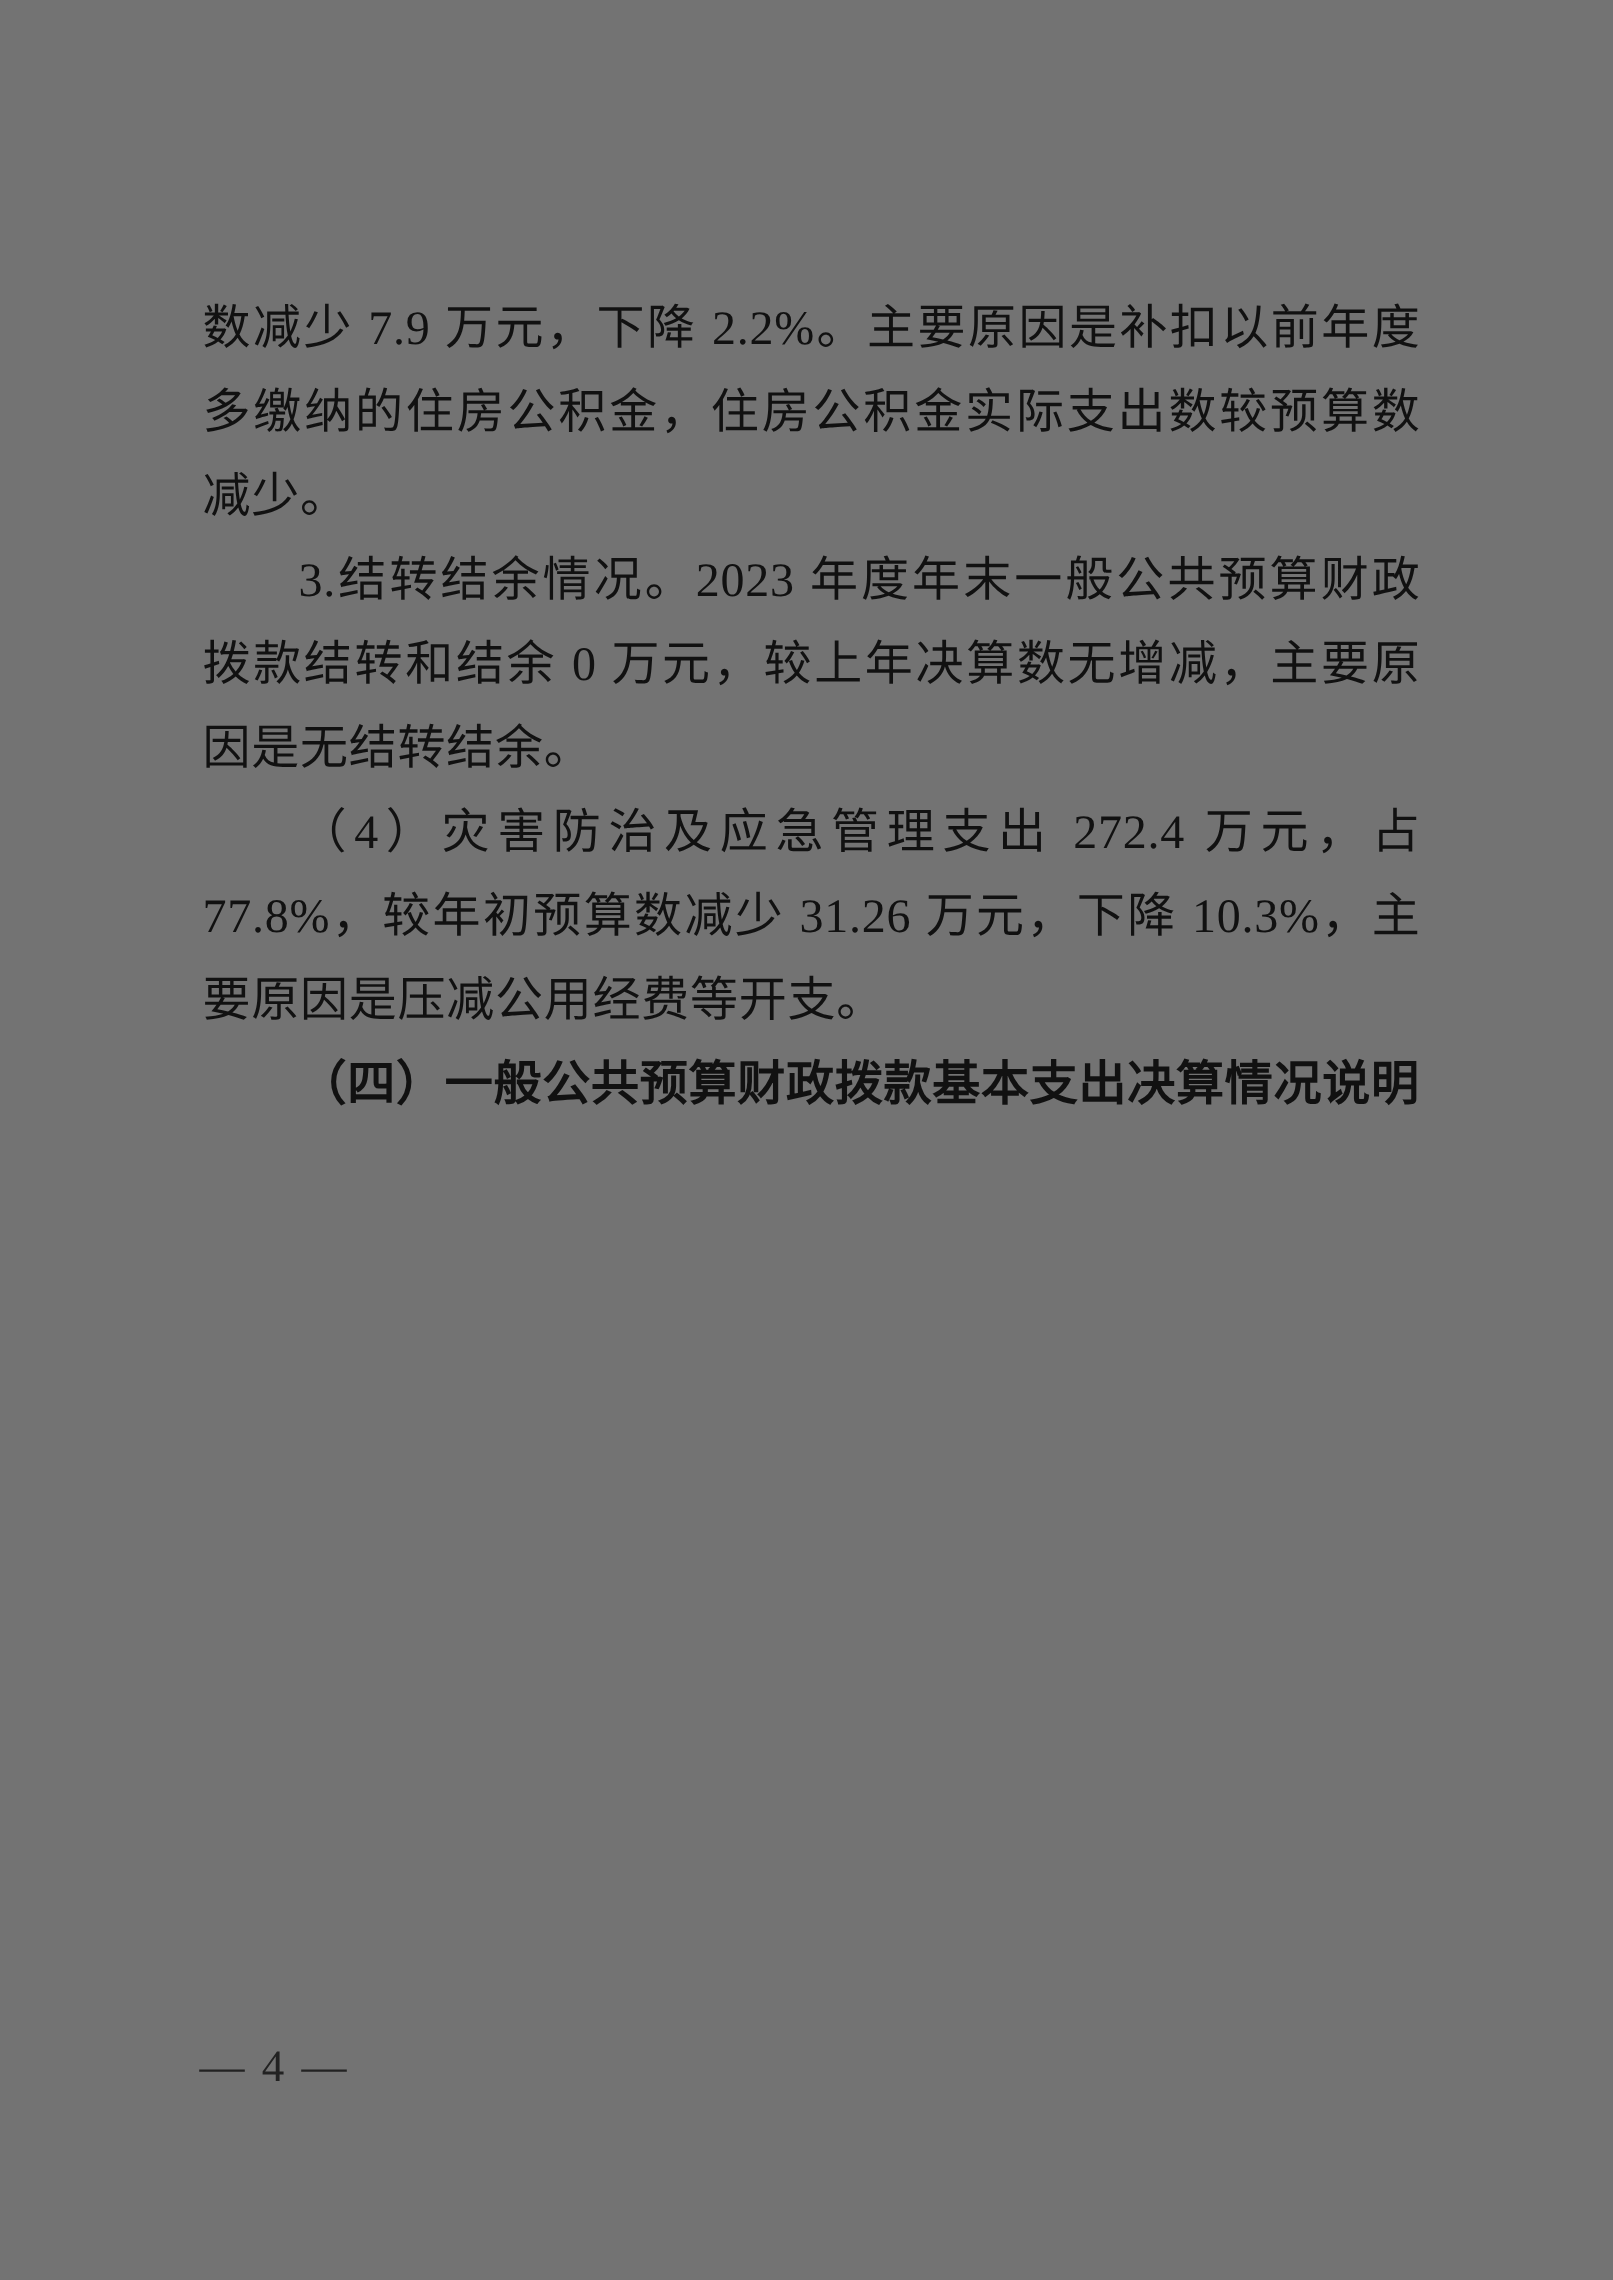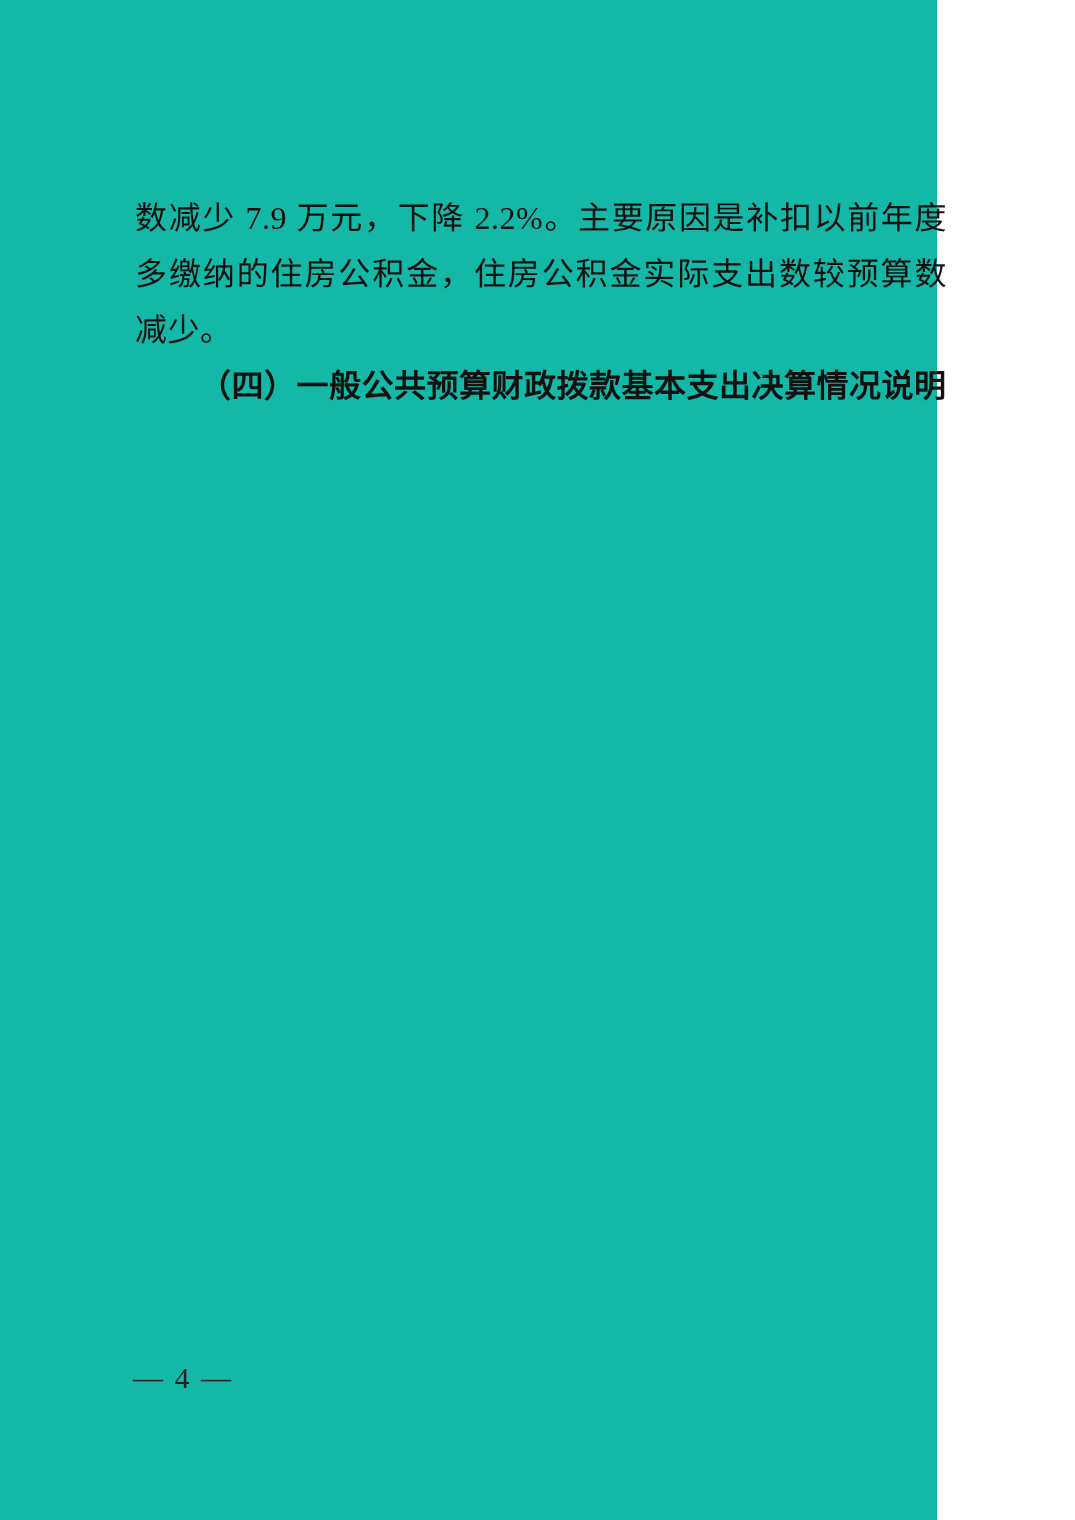--- a/index.html
+++ b/index.html
@@ -10,23 +10,23 @@
   body {
     position: relative;
     width: 1075px;
     height: 1520px;
     font-family: "Liberation Serif", "DejaVu Serif", serif;
     color: #111111;
     overflow: hidden;
   }
   .doc-page {
     position: relative;
-    width: 937px;
+    width: 1075px;
     height: 1520px;
-    background: #14b8a6;
+    background: #737373;
   }
   .doc-body {
     position: absolute;
     left: 135px;
     top: 190px;
     width: 812px;
   }
   p.para {
     margin: 0;
     padding: 0;
@@ -50,18 +50,20 @@
     color: #222222;
     letter-spacing: 2px;
   }
 </style>
 </head>
 <body>
 
 <div class="doc-page">
   <div class="doc-body">
       <p class="para">数减少 7.9 万元，下降 2.2%。主要原因是补扣以前年度多缴纳的住房公积金，住房公积金实际支出数较预算数减少。</p>
+      <p class="para indent">3.结转结余情况。2023 年度年末一般公共预算财政拨款结转和结余 0 万元，较上年决算数无增减，主要原因是无结转结余。</p>
+      <p class="para indent">（4）灾害防治及应急管理支出 272.4 万元，占 77.8%，较年初预算数减少 31.26 万元，下降 10.3%，主要原因是压减公用经费等开支。</p>
       <p class="para indent bold">（四）一般公共预算财政拨款基本支出决算情况说明</p>
     </div>
   <div class="page-footer">
     <span>— 4 —</span>
   </div>
 </div>
 
 </body></html>

